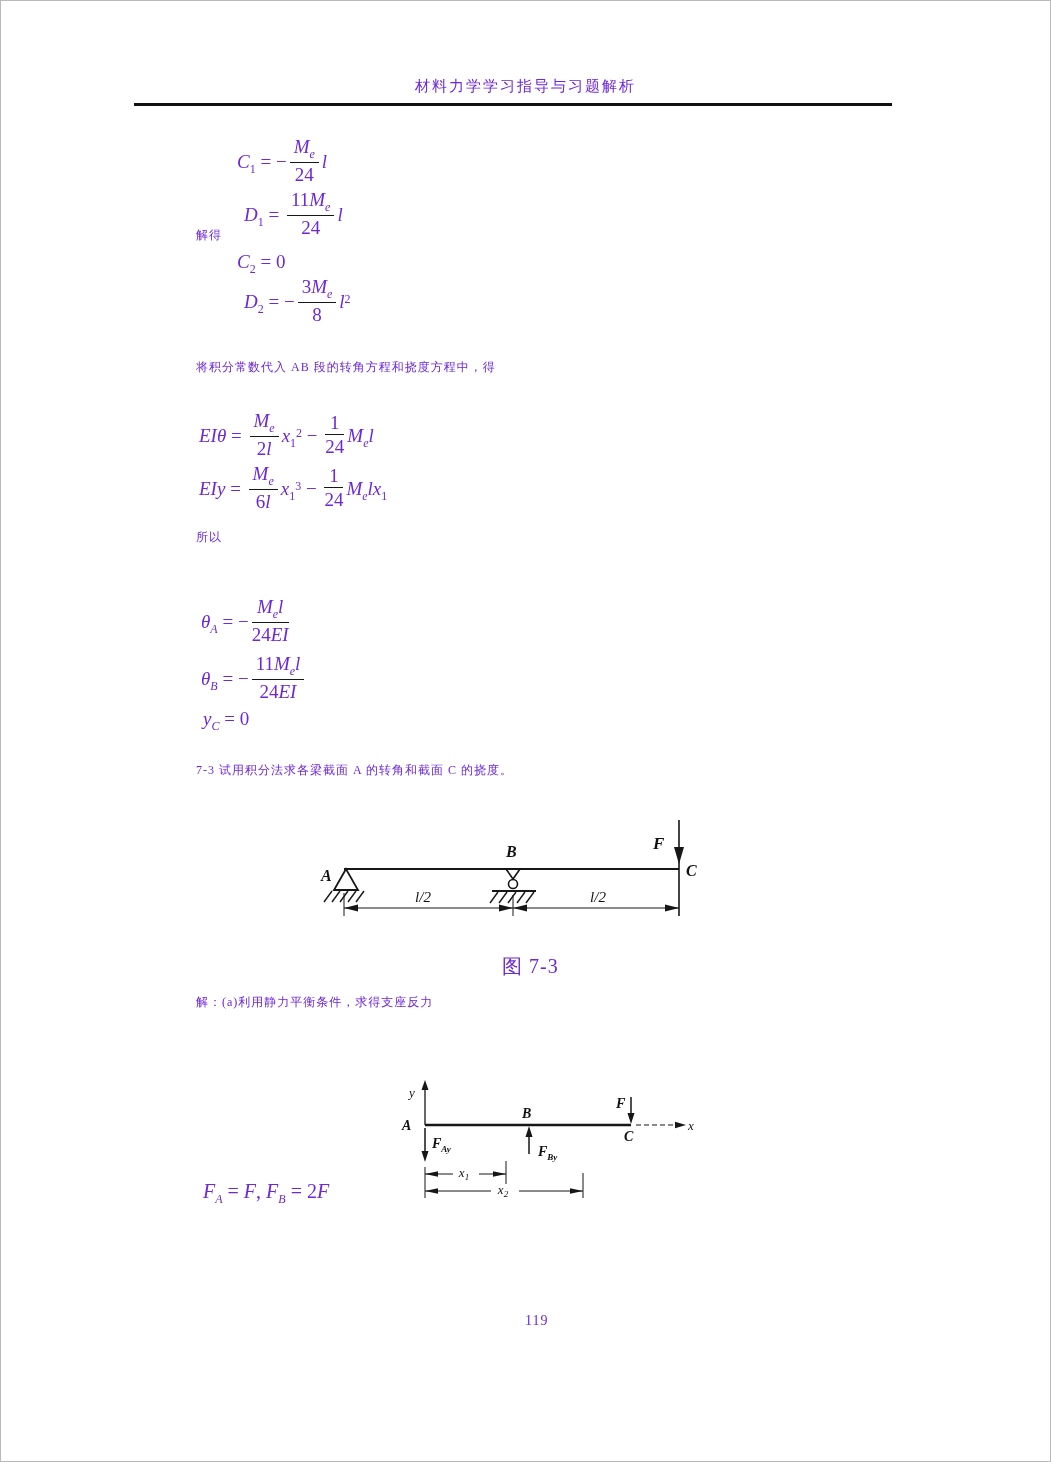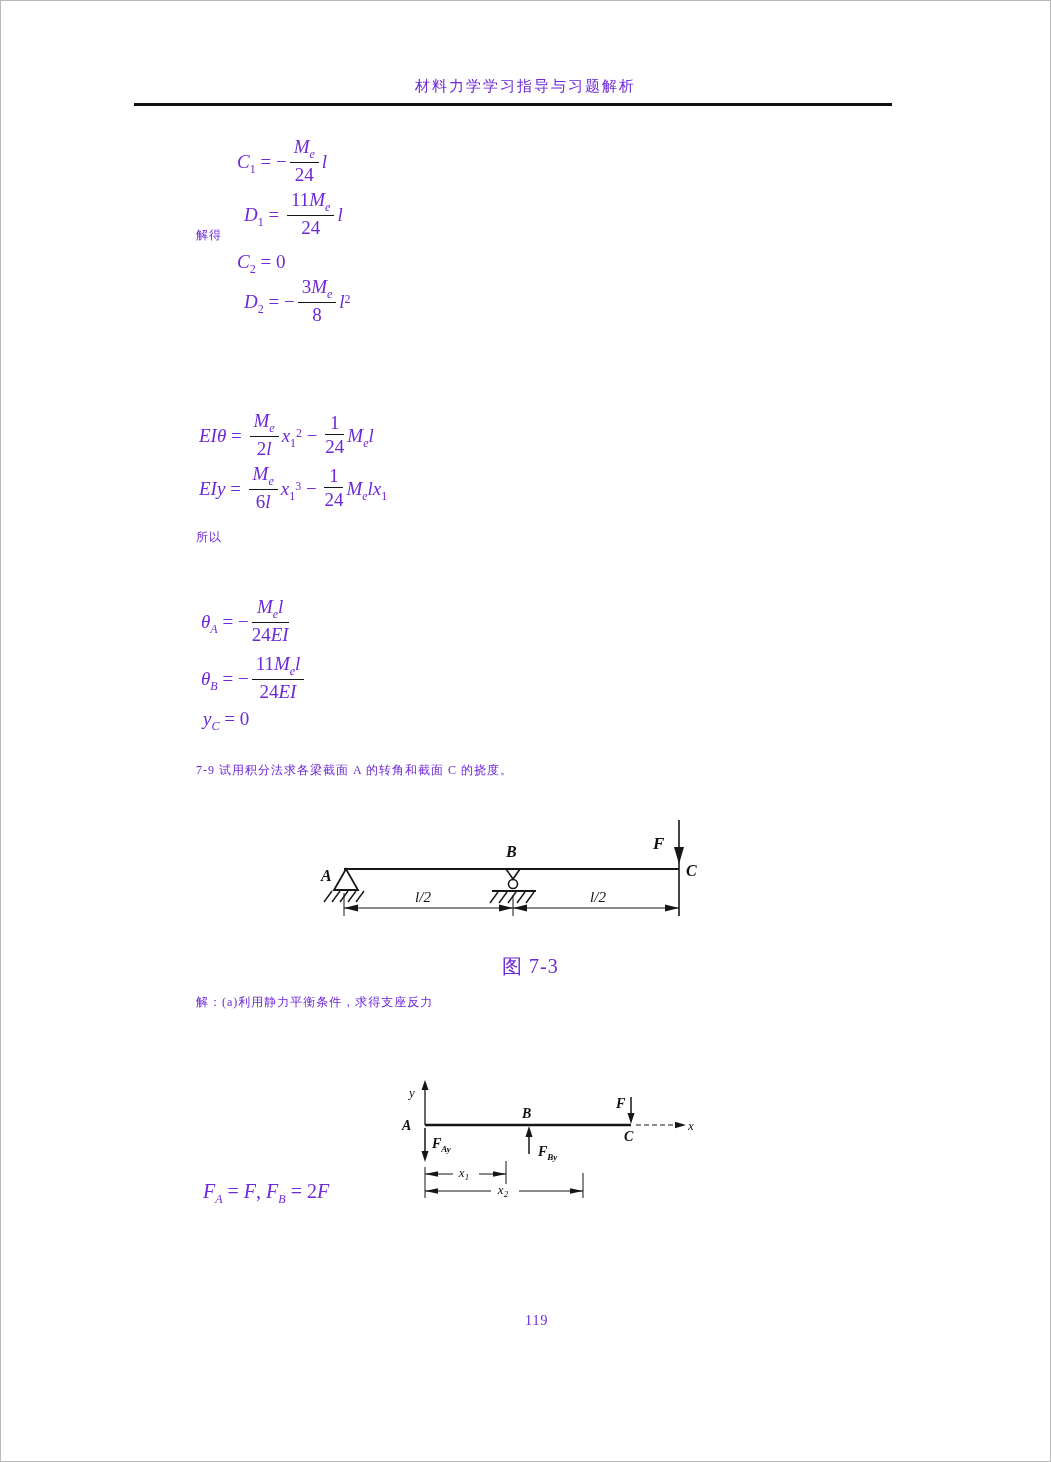--- a/index.html
+++ b/index.html
@@ -45,31 +45,32 @@
 
   <div class="abs hdr-title">材料力学学习指导与习题解析</div>
   <div class="abs hdr-rule"></div>
 
   <div class="abs math" style="left:236px;top:137px;">C<sub><span class="up">1</span></sub> <span class="up">=</span> <span class="up">−</span><span class="frac"><span class="fnum">M<sub>e</sub></span><span class="fden"><span class="up">24</span></span></span>l</div>
   <div class="abs math" style="left:243px;top:190px;">D<sub><span class="up">1</span></sub> <span class="up">=</span> <span class="frac"><span class="fnum"><span class="up">11</span>M<sub>e</sub></span><span class="fden"><span class="up">24</span></span></span>l</div>
   <div class="abs cjk" style="left:195px;top:226px;">解得</div>
   <div class="abs math" style="left:236px;top:249px;">C<sub><span class="up">2</span></sub> <span class="up">=</span> <span class="up">0</span></div>
   <div class="abs math" style="left:243px;top:277px;">D<sub><span class="up">2</span></sub> <span class="up">=</span> <span class="up">−</span><span class="frac"><span class="fnum"><span class="up">3</span>M<sub>e</sub></span><span class="fden"><span class="up">8</span></span></span>l<sup><span class="up">2</span></sup></div>
 
+  <div class="abs cjk" style="left:195px;top:358px;">将积分常数代入 AB 段的转角方程和挠度方程中，得</div>
 
   <div class="abs math" style="left:198px;top:411px;">EIθ <span class="up">=</span> <span class="frac"><span class="fnum">M<sub>e</sub></span><span class="fden"><span class="up">2</span>l</span></span>x<sub><span class="up">1</span></sub><sup><span class="up">2</span></sup> <span class="up">−</span> <span class="frac"><span class="fnum"><span class="up">1</span></span><span class="fden"><span class="up">24</span></span></span>M<sub>e</sub>l</div>
   <div class="abs math" style="left:198px;top:464px;">EIy <span class="up">=</span> <span class="frac"><span class="fnum">M<sub>e</sub></span><span class="fden"><span class="up">6</span>l</span></span>x<sub><span class="up">1</span></sub><sup><span class="up">3</span></sup> <span class="up">−</span> <span class="frac"><span class="fnum"><span class="up">1</span></span><span class="fden"><span class="up">24</span></span></span>M<sub>e</sub>lx<sub><span class="up">1</span></sub></div>
 
   <div class="abs cjk" style="left:195px;top:528px;text-align:center;">所以</div>
 
   <div class="abs math" style="left:200px;top:597px;">θ<sub>A</sub> <span class="up">=</span> <span class="up">−</span><span class="frac"><span class="fnum">M<sub>e</sub>l</span><span class="fden"><span class="up">24</span>EI</span></span></div>
   <div class="abs math" style="left:200px;top:654px;">θ<sub>B</sub> <span class="up">=</span> <span class="up">−</span><span class="frac"><span class="fnum"><span class="up">11</span>M<sub>e</sub>l</span><span class="fden"><span class="up">24</span>EI</span></span></div>
   <div class="abs math" style="left:202px;top:706px;">y<sub>C</sub> <span class="up">=</span> <span class="up">0</span></div>
 
-  <div class="abs cjk" style="left:195px;top:761px;">7-9 试用积分法求各梁截面 A 的转角和截面 C 的挠度。</div>
+  <div class="abs cjk" style="left:195px;top:761px;">7-3 试用积分法求各梁截面 A 的转角和截面 C 的挠度。</div>
 
   <svg class="abs" style="left:315px;top:806px;" width="400" height="115" viewBox="0 0 400 115">
 
     <line x1="28" y1="62" x2="363" y2="62" stroke-width="2.2"></line>
 
     <g>
       <path d="M30 62 L18 83 L42 83 Z" stroke-width="1.8"></path>
       <line x1="16" y1="84" x2="8" y2="95" stroke-width="1.4"></line>
       <line x1="24" y1="84" x2="16" y2="95" stroke-width="1.4"></line>
       <line x1="32" y1="84" x2="24" y2="95" stroke-width="1.4"></line>

